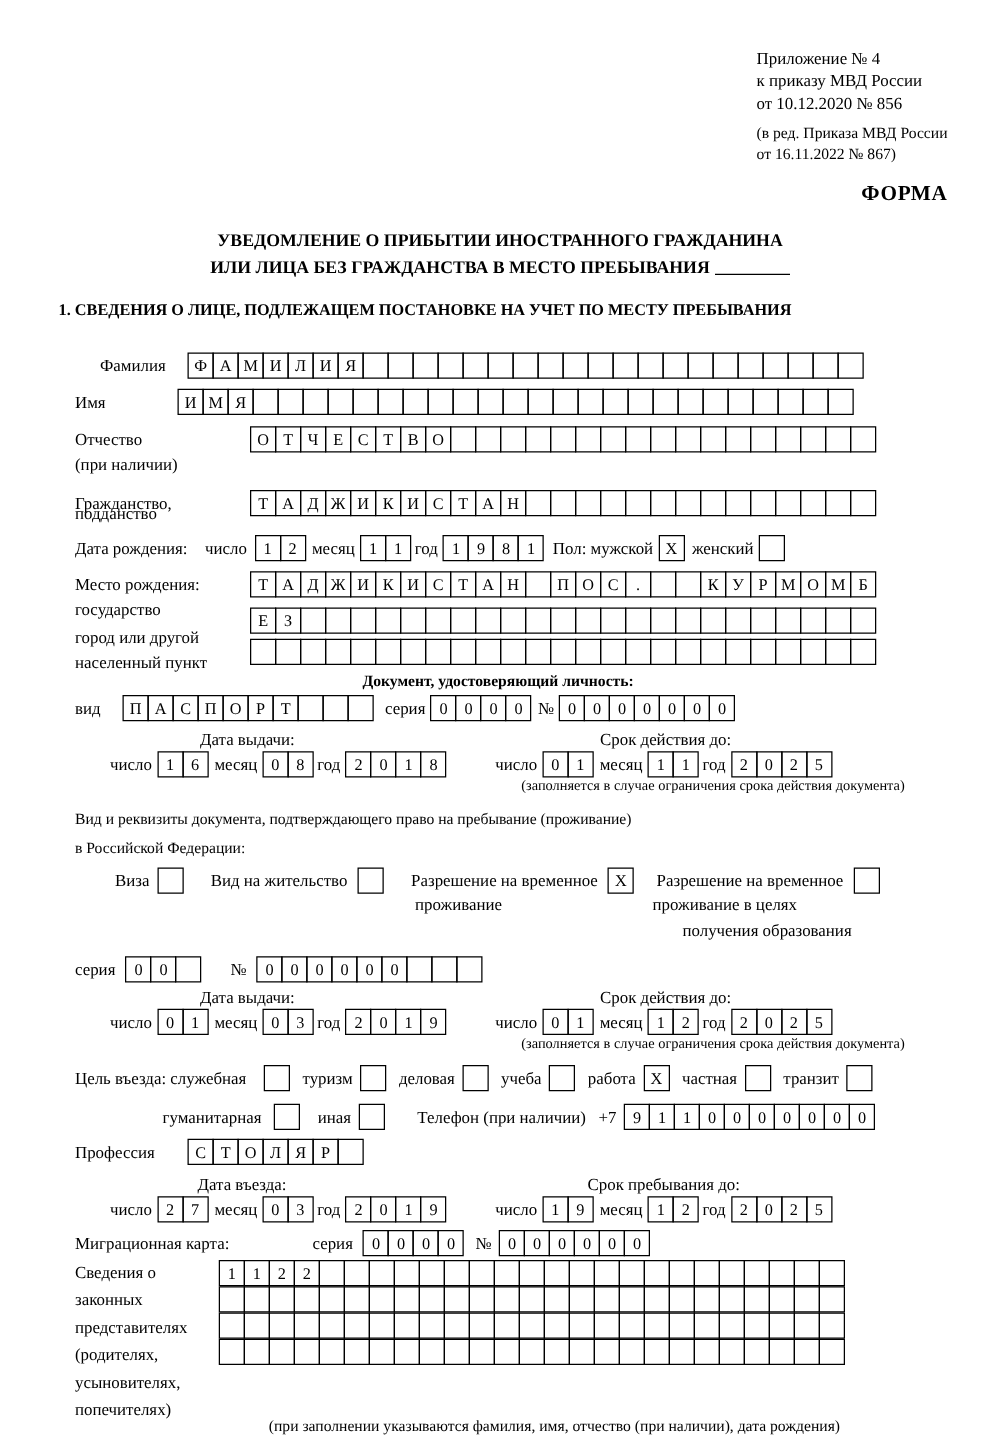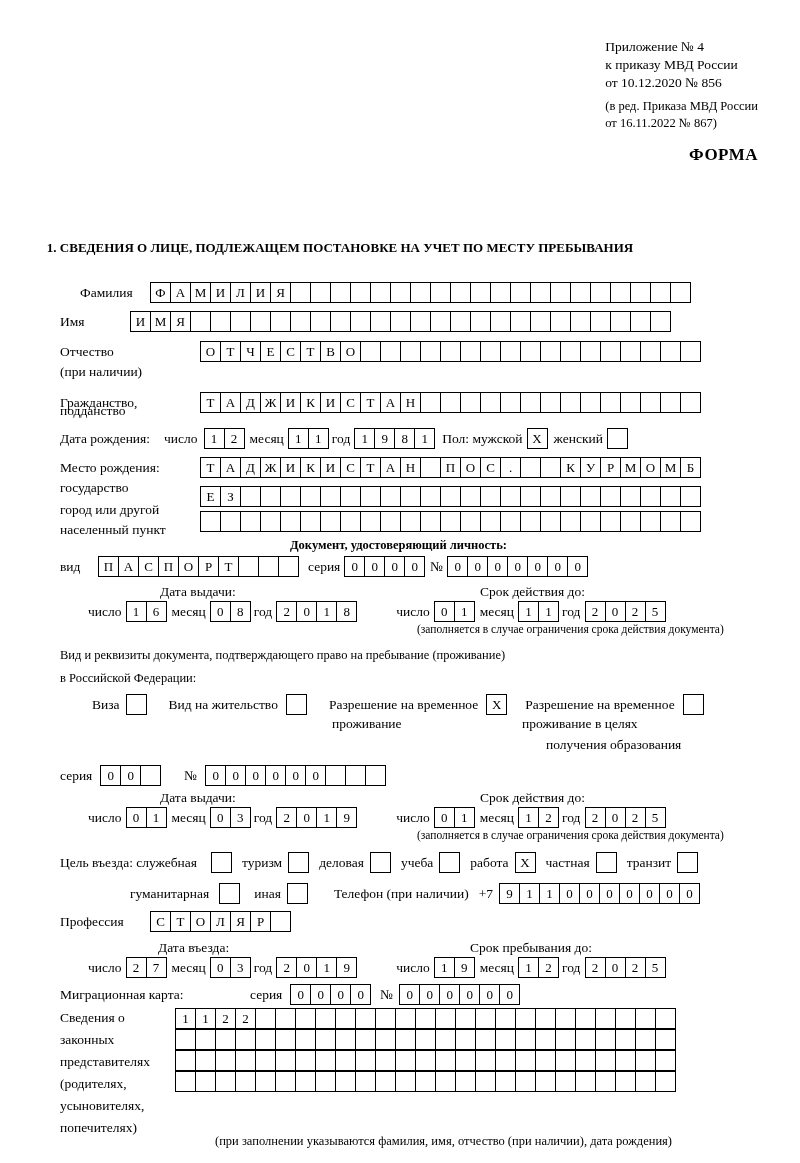--- a/index.html
+++ b/index.html
@@ -63,20 +63,22 @@
     <div>к приказу МВД России</div>
     <div>от 10.12.2020 № 856</div>
     <div class="sp"></div>
     <div class="small">(в ред. Приказа МВД России</div>
     <div class="small">от 16.11.2022 № 867)</div>
   </div>
 
   <div class="forma">ФОРМА</div>
 
   <div class="title">
+    <div>УВЕДОМЛЕНИЕ О ПРИБЫТИИ ИНОСТРАННОГО ГРАЖДАНИНА</div>
+    <div><span>ИЛИ ЛИЦА БЕЗ ГРАЖДАНСТВА В МЕСТО ПРЕБЫВАНИЯ</span><span class="ul"></span></div>
   </div>
 
   <div class="sect1">1. СВЕДЕНИЯ О ЛИЦЕ, ПОДЛЕЖАЩЕМ ПОСТАНОВКЕ НА УЧЕТ ПО МЕСТУ ПРЕБЫВАНИЯ</div>
 
   <div class="row inline-flex" style="top:282px;left:60px;margin-left:20px;">
     <span class="lbl" style="width:70px;">Фамилия</span>
     <span class="cells">
         <span class="cell">Ф</span>
         <span class="cell">А</span>
         <span class="cell">М</span>
@@ -100,21 +102,21 @@
         <span class="cell"></span>
         <span class="cell"></span>
         <span class="cell"></span>
         <span class="cell"></span>
         <span class="cell"></span>
         <span class="cell"></span>
         <span class="cell"></span>
       </span>
   </div>
 
-  <div class="row inline-flex" style="top:311px;left:60px;">
+  <div class="row inline-flex" style="top:311px;left:60px;gap:12px;">
     <span class="lbl" style="width:70px;">Имя</span>
     <span class="cells">
         <span class="cell">И</span>
         <span class="cell">М</span>
         <span class="cell">Я</span>
         <span class="cell"></span>
         <span class="cell"></span>
         <span class="cell"></span>
         <span class="cell"></span>
         <span class="cell"></span>

